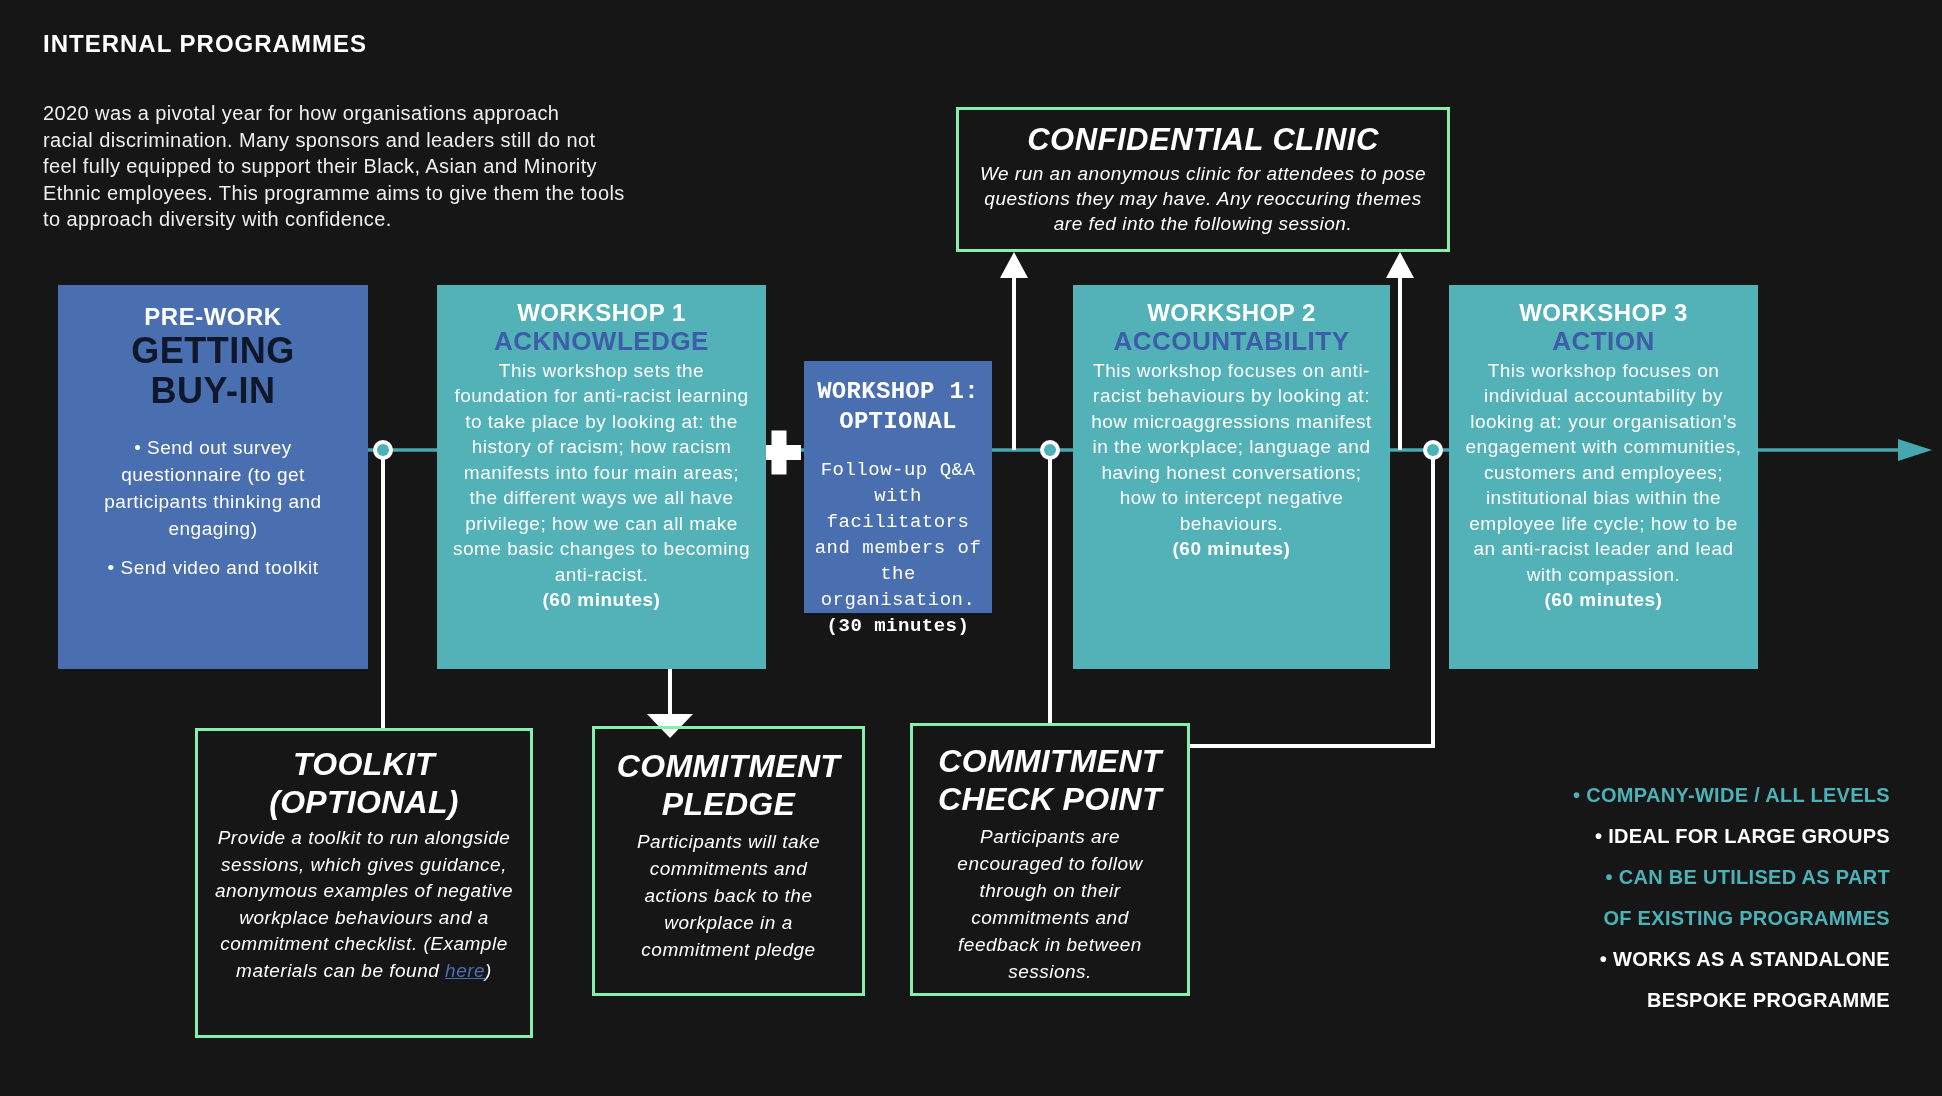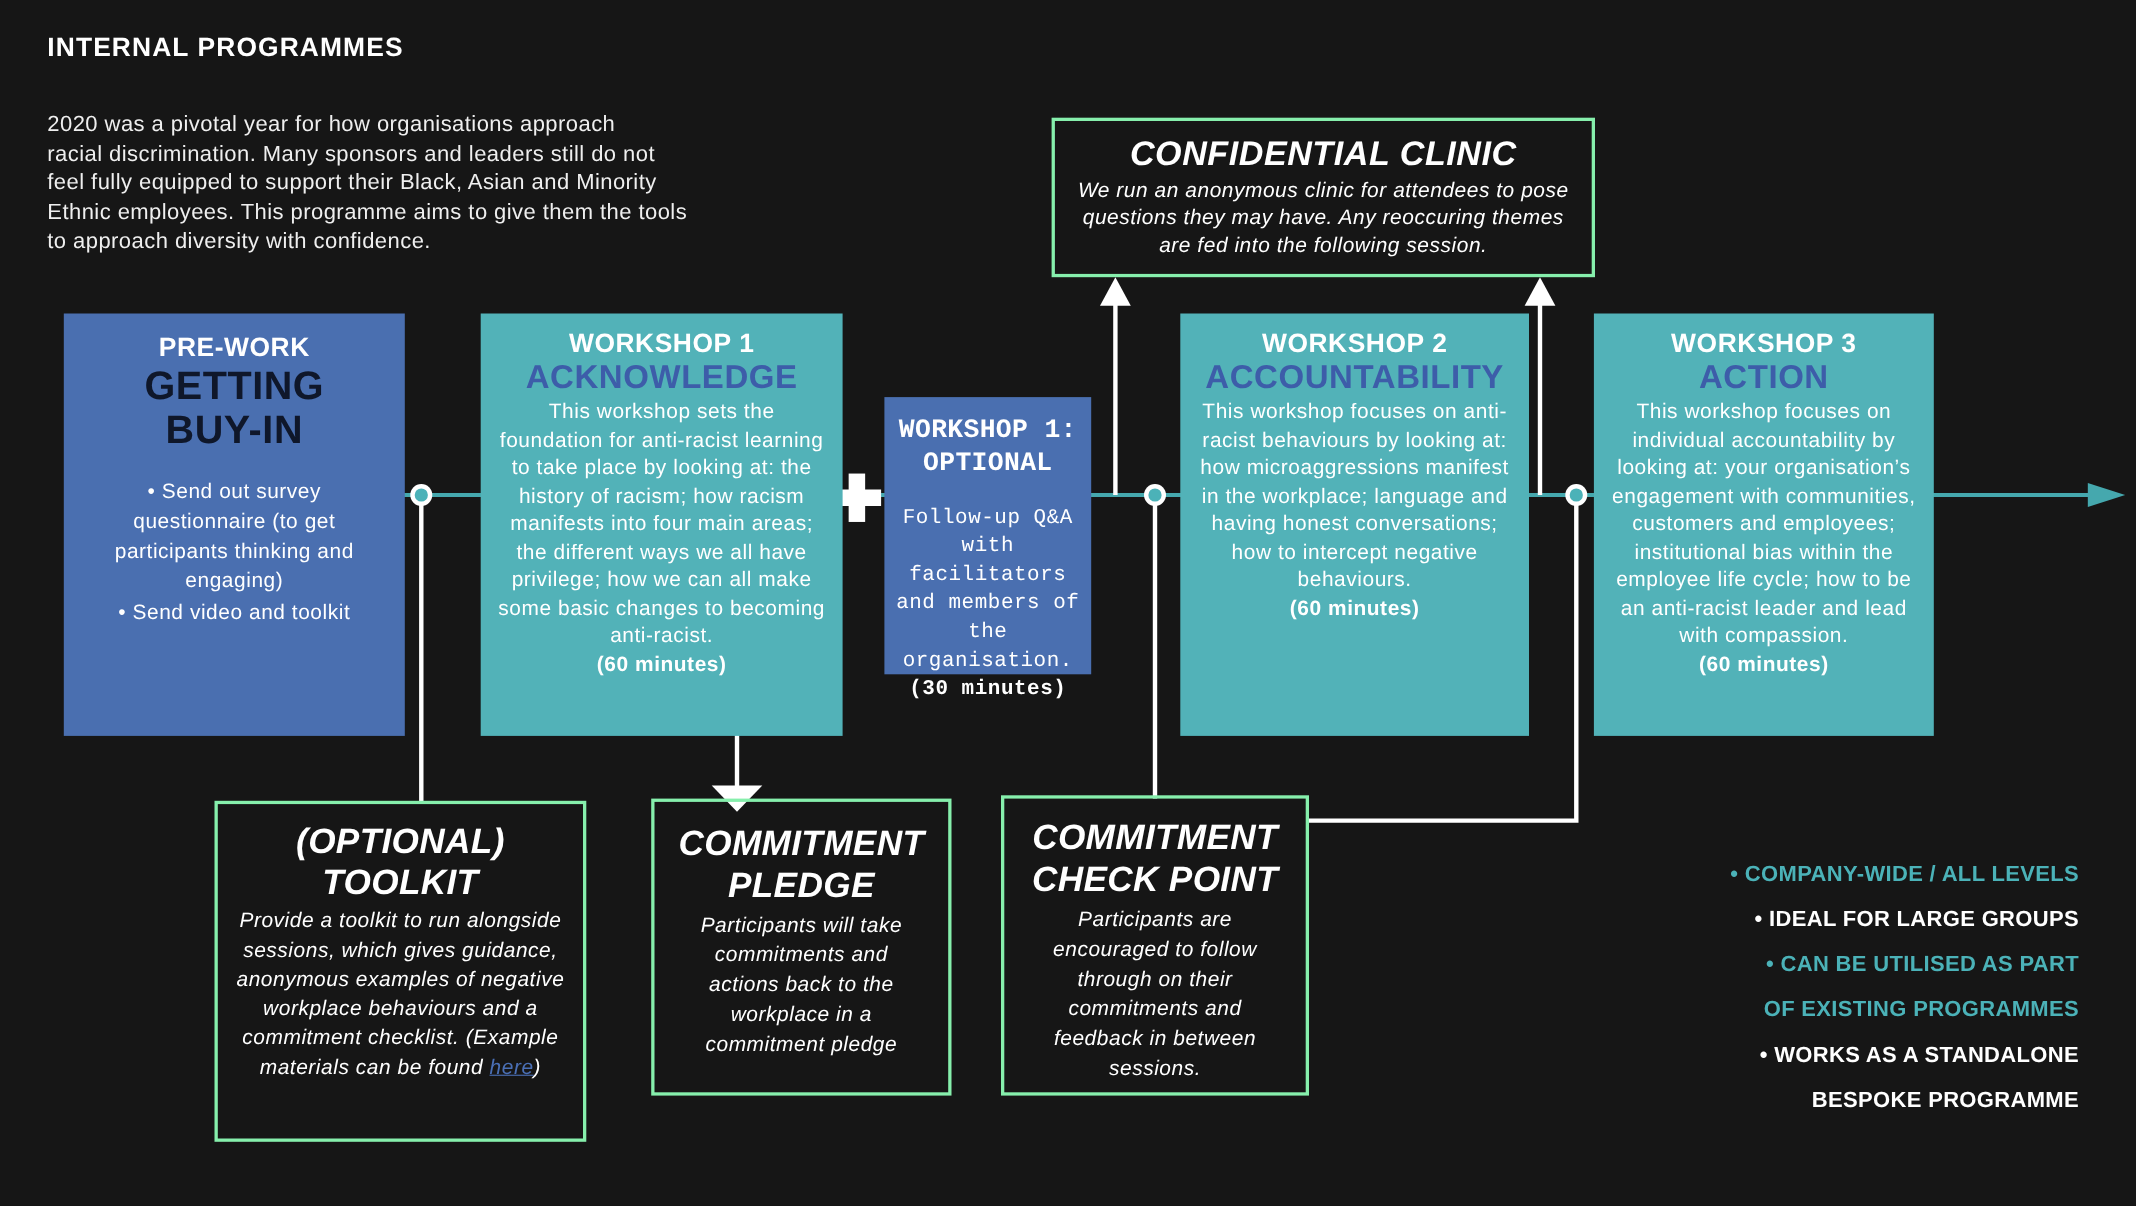--- a/index.html
+++ b/index.html
@@ -12,29 +12,29 @@
   #page-title{font-size:24px;font-weight:bold;letter-spacing:1px;color:#ffffff;margin:0 0 42px 0;}
   .intro-line{font-size:20px;line-height:26.5px;letter-spacing:.4px;color:#efefef;font-weight:400;}
   
   svg.connectors{position:absolute;left:0;top:0;z-index:1;}
   
   .box{position:absolute;box-sizing:border-box;text-align:center;z-index:2;}
   .solid-blue{background:#4A6FB0;}
   .solid-teal{background:#52B2B8;}
   .outlined{border:3px solid #86efac;background:transparent;font-style:italic;}
   .kicker{font-size:24px;font-weight:bold;letter-spacing:.5px;color:#ffffff;}
-  .big-title{font-size:30px;font-weight:bold;line-height:1.1;letter-spacing:.5px;}
+  .big-title{font-size:26px;font-weight:bold;line-height:1.1;letter-spacing:.5px;}
   .teal-text{color:#0f172a;}
   .blue-text{color:#3D5DA9;}
   .body-text{font-size:19px;line-height:25.5px;letter-spacing:.5px;font-weight:400;color:#ffffff;}
   .duration{font-weight:bold;letter-spacing:.5px;font-size:19px;line-height:26px;}
   #prework{left:58px;top:285px;width:310px;height:384px;padding:18px 9px;}
   #prework .big-title{font-size:36px;}
   #prework-bullets{margin-top:24px;}
-  #prework-bullets .bullet{width:250px;margin:2px auto;line-height:27px;}
+  #prework-bullets .bullet{width:250px;margin:12px auto;line-height:27px;}
   #workshop1{left:437px;top:285px;width:329px;height:384px;padding:14px 10px;}
   #workshop1 .body-text{max-width:302px;margin:2px auto 0;}
   #optional{left:804px;top:361px;width:188px;height:252px;padding:16px 8px;font-family:Liberation Mono, monospace;}
   #optional .opt-title{font-size:24px;font-weight:bold;line-height:30px;letter-spacing:.3px;}
   #optional .body-text{max-width:172px;margin:20px auto 0;line-height:26px;}
   #workshop2{left:1073px;top:285px;width:317px;height:384px;padding:14px 10px;}
   #workshop2 .body-text{max-width:298px;margin:2px auto 0;}
   #workshop3{left:1449px;top:285px;width:309px;height:384px;padding:14px 8px;}
   #workshop3 .body-text{max-width:296px;margin:2px auto 0;}
   #clinic{left:956px;top:107px;width:494px;height:145px;padding:10px 14px;}
@@ -156,22 +156,22 @@
     <div class="kicker">WORKSHOP 3</div>
     <div class="big-title blue-text">ACTION</div>
     <div class="body-text">
       <span>This workshop focuses on individual accountability by looking at: your organisation’s engagement with communities, customers and employees; institutional bias within the employee life cycle; how to be an anti-racist leader and lead with compassion.</span>
       <div class="duration">(60 minutes)</div>
     </div>
   </section>
 
   <section class="box outlined" id="toolkit">
     <div class="sub-title">
+      <div>TOOLKIT</div>
       <div>(OPTIONAL)</div>
-      <div>TOOLKIT</div>
     </div>
     <div class="body-text">
       <span>Provide a toolkit to run alongside sessions, which gives guidance, anonymous examples of negative workplace behaviours and a commitment checklist. (Example materials can be found </span><a class="inline-link">here</a><span>)</span>
     </div>
   </section>
 
   <section class="box outlined" id="pledge">
     <div class="sub-title">
       <div>COMMITMENT</div>
       <div>PLEDGE</div>

